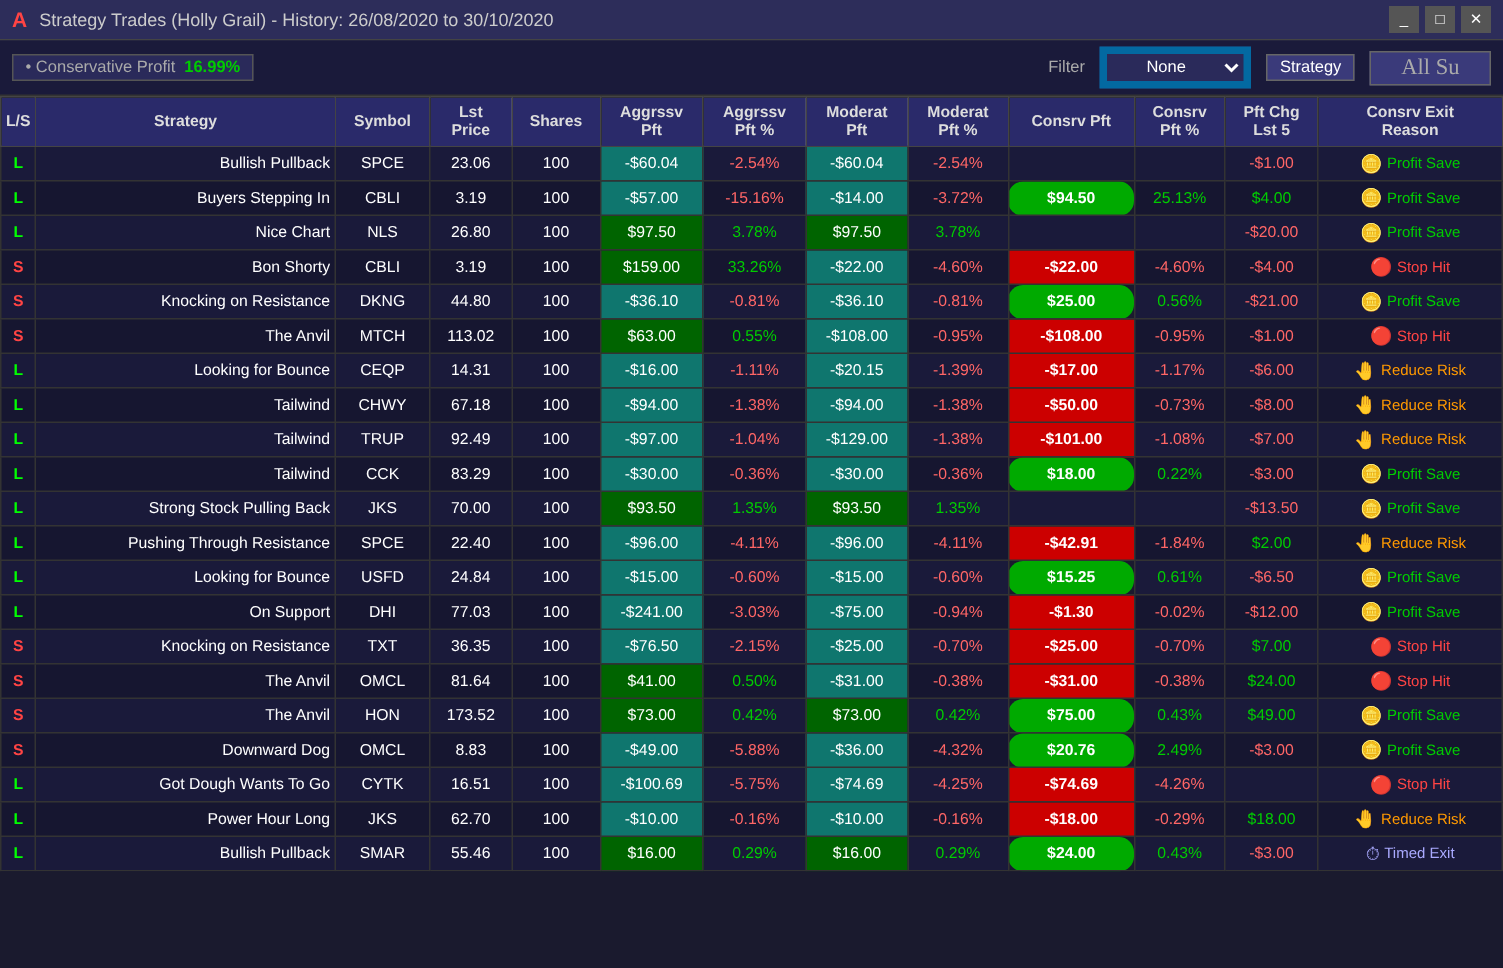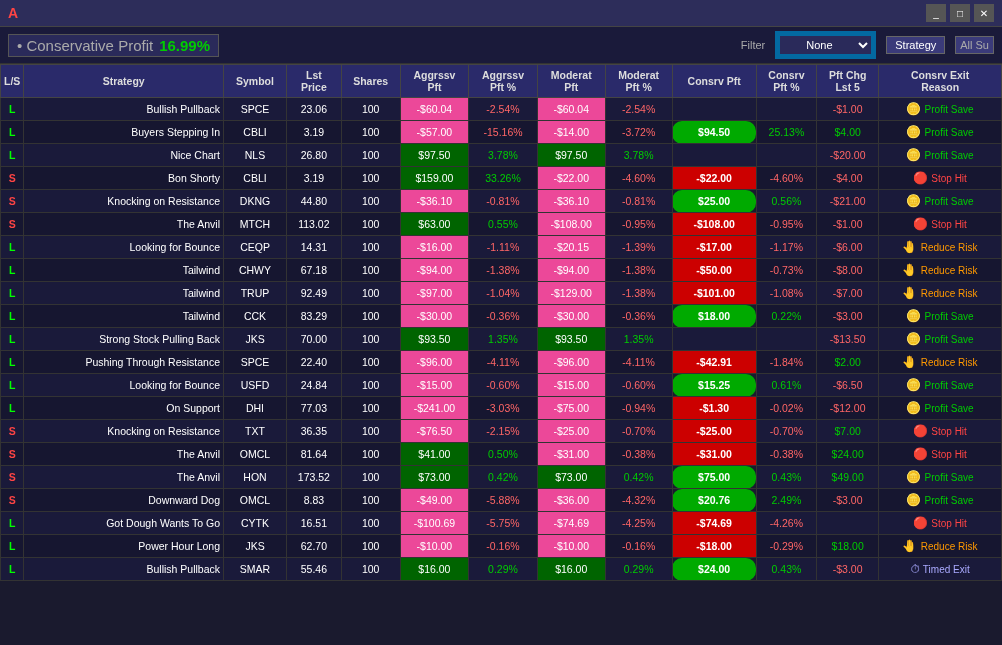--- a/index.html
+++ b/index.html
@@ -25,21 +25,21 @@
       display: flex;
       align-items: center;
       gap: 10px;
       border-bottom: 1px solid #333;
     }
     .profit-badge {
       background: #2a2a5a;
       border: 1px solid #555;
       padding: 2px 8px;
       color: #aaa;
-      font-size: 15px;
+      font-size: 11px;
       display: flex;
       align-items: center;
       gap: 6px;
     }
     .profit-value { color: #00cc00; font-weight: bold; }
     .spacer { flex: 1; }
     .filter-label { color: #aaa; }
     .filter-dropdown {
       background: #2a2a5a;
       border: 5px solid #0369a1;
@@ -51,22 +51,23 @@
       background: #3a3a7a;
       border: 1px solid #666;
       color: #fff;
       padding: 2px 8px;
       font-size: 11px;
     }
     .all-btn {
       background: #3a3a7a;
       border: 1px solid #666;
       color: #aaa;
-      padding: 2px 4px;
-      font-size: 11px;
+      padding: 2px 20px;
+      font-size: 15px;
+      font-family: Liberation Serif, serif;
     }
 
     .table-container { overflow: auto; max-height: 580px; }
     
     table { border-collapse: collapse; width: 100%; font-size: 10.5px; }
     
     thead tr { background: #ffffff; }
     thead th {
       color: #ddd;
       padding: 4px 3px;
@@ -86,21 +87,21 @@
     .col-ls { width: 22px; font-weight: bold; }
     .col-strategy { text-align: right; padding-left: 4px; min-width: 130px; margin-left: 12px; }
     .col-symbol { min-width: 45px; }
     
     .ls-l { color: #00ff00; font-weight: bold; }
     .ls-s { color: #ff4444; font-weight: bold; }
     
     .row-even { background: #1a1a3a; }
     .row-odd { background: #161630; }
     
-    .cell-red { background: #ec4899; color: #fff; }
+    .cell-red { background: #0f766e; color: #fff; }
     .cell-green { background: #006400; color: #fff; }
     .cell-bright-green { background: #00aa00; color: #fff; font-weight: bold; border-radius: 10px; }
     .cell-bright-red { background: #cc0000; color: #fff; font-weight: bold; }
     .cell-neutral { color: #ccc; }
     .cell-pos { color: #00cc00; }
     .cell-neg { color: #ff6666; margin-left: 20px; }
     
     .exit-badge {
       display: inline-flex;
       align-items: center;
@@ -119,20 +120,21 @@
     .icon-hand { color: #ff9900; }
     .icon-timed { color: #aaaaff; }
   </style>
 </head>
 <body>
 
 <div>
   <div class="title-bar">
     <div class="title-bar-left">
       <span class="title-bar-icon">A</span>
+      <span class="title-bar-text">Strategy Trades (Holly Grail) - History: 26/08/2020 to 30/10/2020</span>
     </div>
     <div class="title-bar-controls">
       <button class="title-bar-btn">_</button>
       <button class="title-bar-btn">□</button>
       <button class="title-bar-btn">✕</button>
     </div>
   </div>
 </div>
 
 <div class="toolbar">

